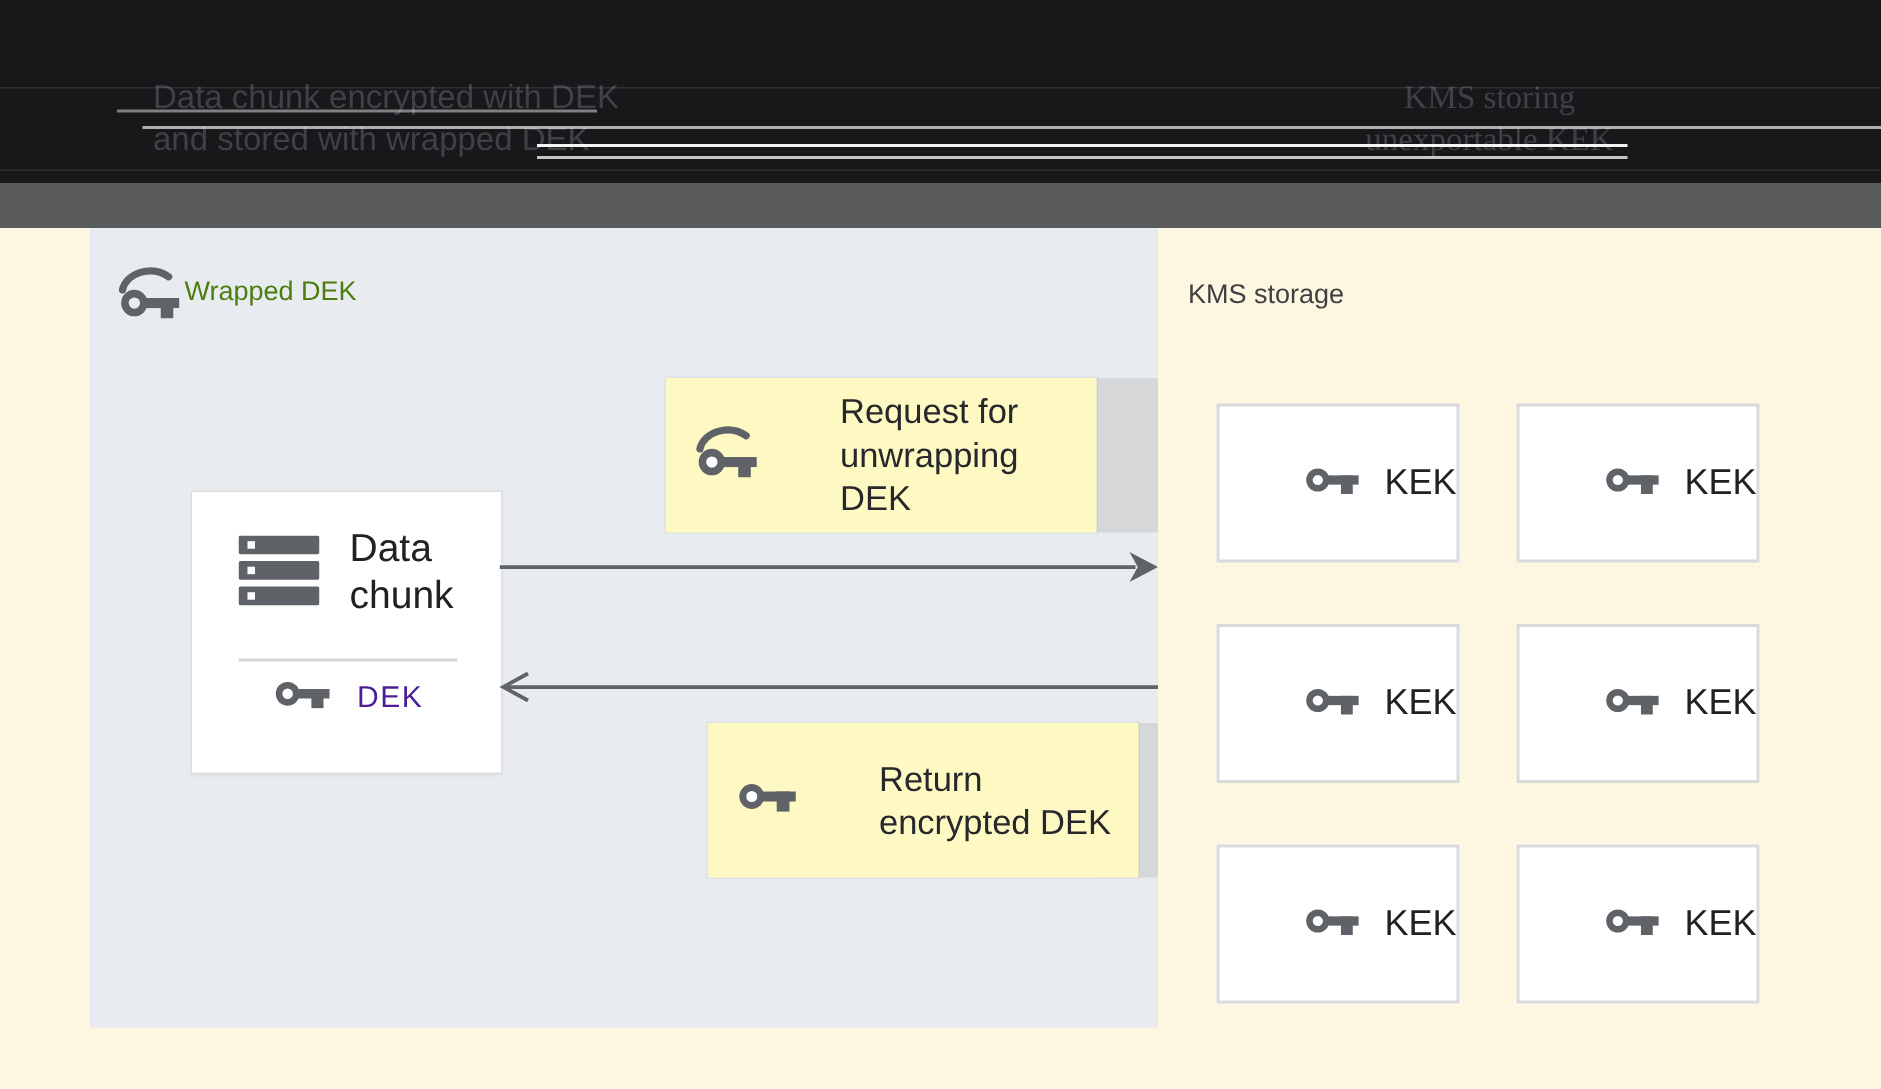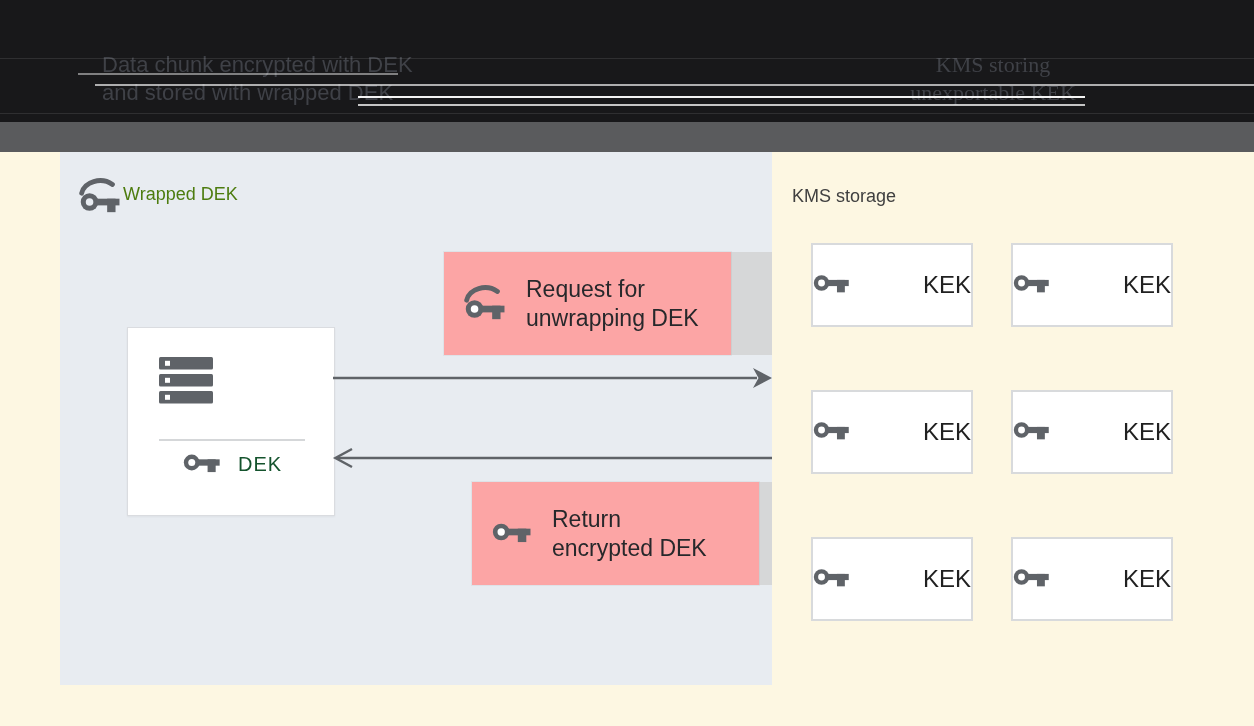--- a/index.html
+++ b/index.html
@@ -20,32 +20,32 @@
 
   .wrapped-label{position:absolute;left:123px;top:184px;font-size:18px;color:#4d7c0f;}
   .kms-label{position:absolute;left:792px;top:186px;font-size:18px;color:#404040;}
 
   
   .data-chunk-box{position:absolute;left:127px;top:327px;width:206px;height:187px;background:#fff;
                   border:1px solid #dadce0;box-shadow:0 1px 2px rgba(0,0,0,0.05);}
   .dc-title{position:absolute;left:105px;top:22px;font-size:26px;line-height:31px;color:#212121;}
   .dc-divider{position:absolute;left:31px;top:111px;width:146px;height:2px;background:#d5d7d9;}
   .dc-key-row{position:absolute;left:55px;top:120px;display:flex;align-items:center;gap:15px;}
-  .dek-label{font-size:20px;color:#14532d;letter-spacing:1px;}
-
-  
-  .msg-box{position:absolute;width:287px;height:103px;background:#fca5a5;
-           box-shadow:0 0 0 1px rgba(0,0,0,0.04);display:flex;align-items:center;}
+  .dek-label{font-size:20px;color:#4c1d95;letter-spacing:1px;}
+
+  
+  .msg-box{position:absolute;width:287px;height:103px;background:#fef9c3;
+           box-shadow:0 0 0 1px rgba(0,0,0,0.04);display:flex;align-items:center;gap:34px;}
   .msg-strip{position:absolute;left:731px;width:41px;height:103px;background:#d6d7d8;}
   .msg-icon{margin-left:20px;flex:0 0 auto;}
   .msg-text{margin-left:18px;font-size:23px;line-height:29px;color:#27282b;}
 
   
-  .kek-box{position:absolute;width:162px;height:84px;background:#fff;border:2px solid #d8dadc;
-           box-sizing:border-box;display:flex;align-items:center;justify-content:space-between;gap:14px;}
+  .kek-box{position:absolute;width:162px;height:106px;background:#fff;border:2px solid #d8dadc;
+           box-sizing:border-box;display:flex;align-items:center;justify-content:flex-end;gap:14px;margin-top:26px;}
   .kek-label{font-size:24px;color:#212121;}
 
   .arrow-svg{position:absolute;}
 </style>
 </head>
 <body>
 
 <div id="screen">
 
   <div class="header-black">
@@ -84,20 +84,24 @@
     <span class="icon" style="position:absolute;left:31px;top:29px;">
       <svg width="54" height="47" viewBox="0 0 54 47" fill="currentColor">
         <rect x="0" y="0" width="54" height="12.5" rx="1.5"></rect>
         <rect x="0" y="17" width="54" height="12.5" rx="1.5"></rect>
         <rect x="0" y="34" width="54" height="12.5" rx="1.5"></rect>
         <rect x="6" y="3.8" width="5" height="5" fill="#fff"></rect>
         <rect x="6" y="20.8" width="5" height="5" fill="#fff"></rect>
         <rect x="6" y="37.8" width="5" height="5" fill="#fff"></rect>
       </svg>
     </span>
+    <div class="dc-title">
+      <div>Data</div>
+      <div>chunk</div>
+    </div>
     <div class="dc-divider"></div>
     <div class="dc-key-row">
       <span class="icon">
         <svg width="40" height="29" viewBox="0 0 48 34" fill="currentColor">
           <circle cx="10.5" cy="17" r="9.5"></circle>
             <circle cx="10.5" cy="17" r="4.2" fill="#fff"></circle>
           <rect x="18" y="13.2" width="26" height="7.6"></rect>
           <rect x="29.5" y="13.2" width="9.7" height="15.3"></rect>
         </svg>
       </span>

